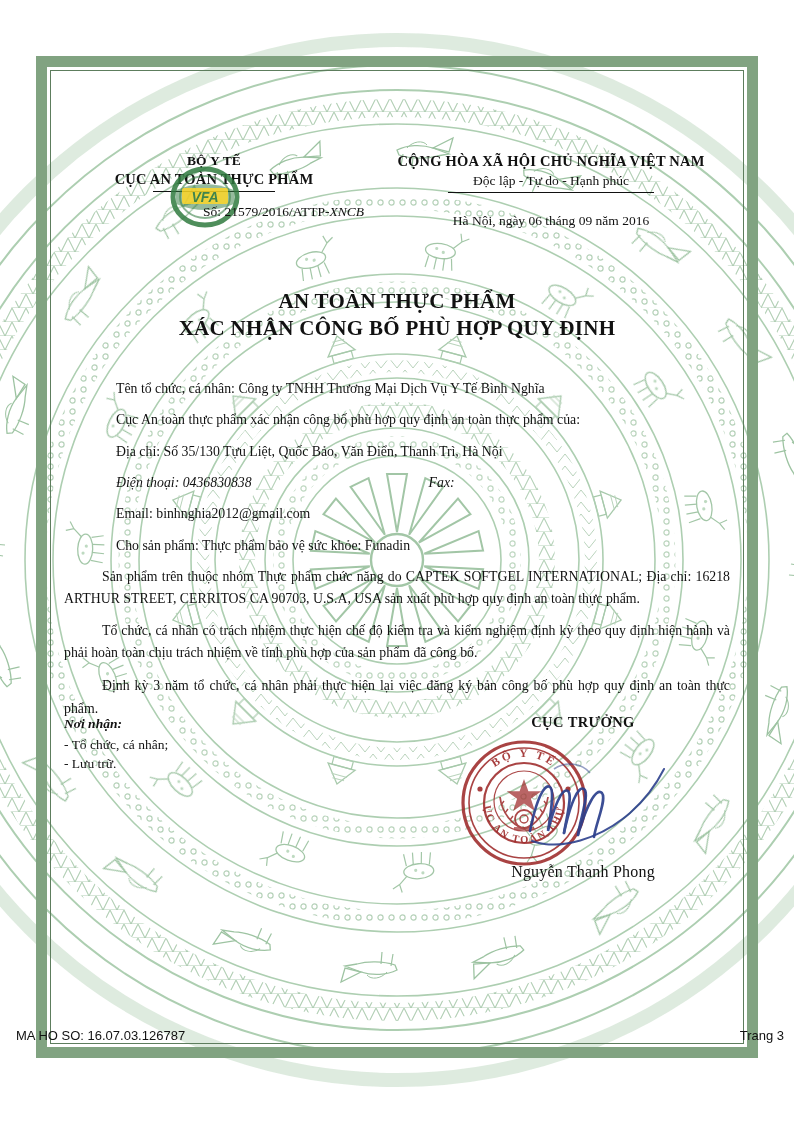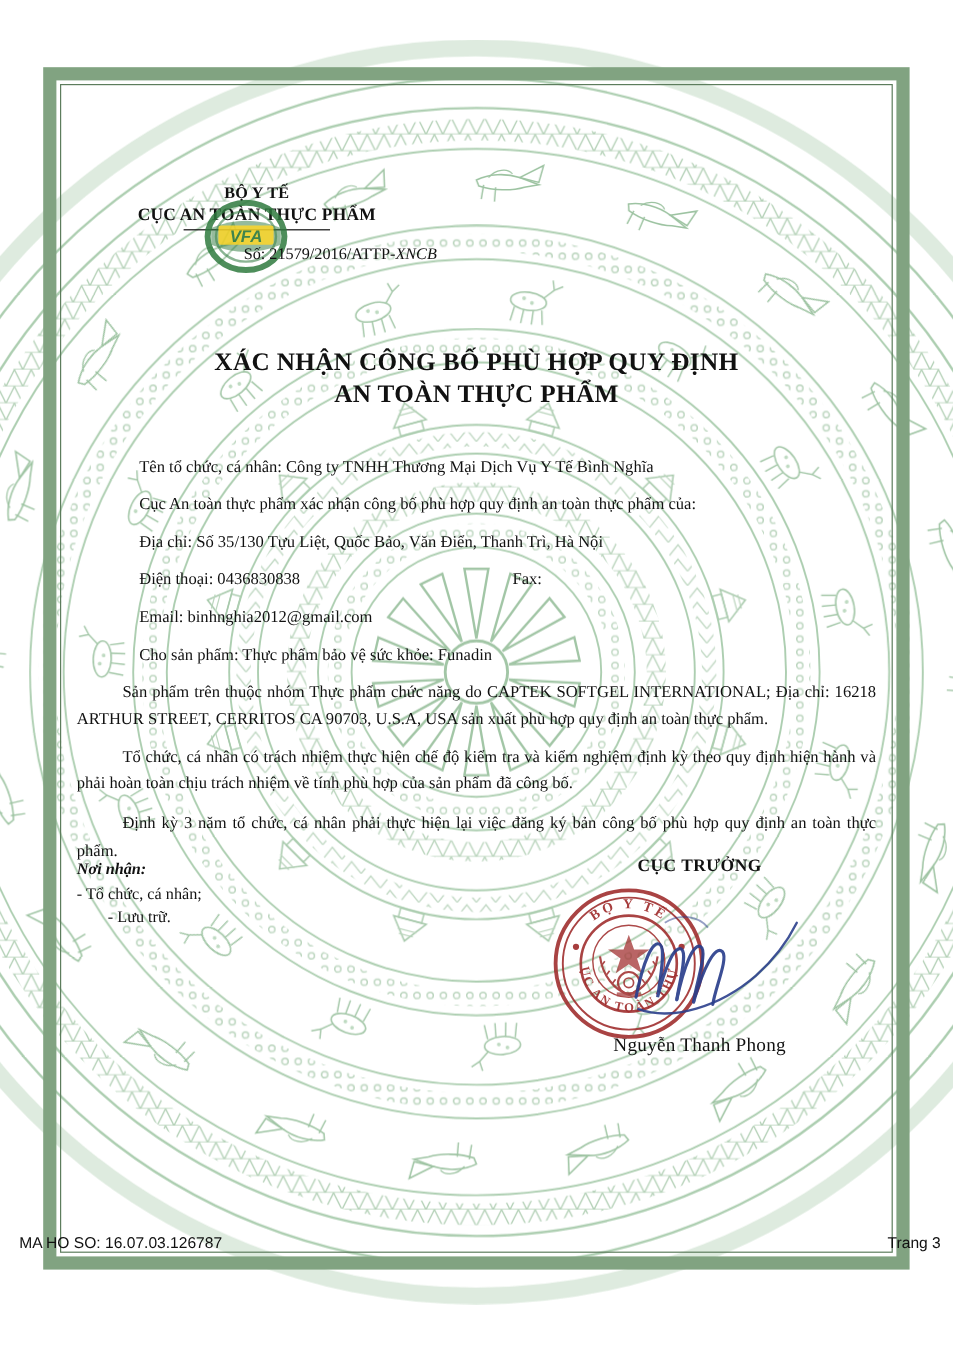--- a/index.html
+++ b/index.html
@@ -183,21 +183,21 @@
     left: 0;
     top: 0;
     font-size: 13.5px;
     line-height: 1.45;
   }
   .noi-nhan-title {
     font-weight: bold;
     font-style: italic;
     margin-bottom: 1px;
   }
-  .noi-nhan-item { white-space: nowrap; text-align: center; }
+  .noi-nhan-item { white-space: nowrap; }
 
   .sig-right {
     position: absolute;
     left: 372px;
     top: 0;
     width: 294px;
     text-align: center;
   }
   .sig-role {
     font-size: 14.5px;
@@ -514,36 +514,42 @@
       </div>
 
       <svg id="vfa-logo" viewBox="0 0 74 62" xmlns="http://www.w3.org/2000/svg">
         <ellipse cx="37" cy="31" rx="32" ry="28" fill="none" stroke="#2f7a3e" stroke-width="5" opacity=".92"></ellipse>
         <ellipse cx="37" cy="31" rx="25" ry="21" fill="none" stroke="#2f7a3e" stroke-width="2" opacity=".6"></ellipse>
         <path d="M8 24 Q37 12 66 24 L66 38 Q37 50 8 38 Z" fill="#2f7a3e" opacity=".55"></path>
         <rect x="14" y="22" width="46" height="16" rx="2" fill="#f2d024" opacity=".95"></rect>
         <text x="37" y="35.5" text-anchor="middle" font-family="Liberation Sans, sans-serif" font-size="14" font-weight="bold" font-style="italic" fill="#2f7a3e">VFA</text>
       </svg>
 
+      <div class="hdr-right">
+        <div class="hdr-line2">CỘNG HÒA XÃ HỘI CHỦ NGHĨA VIỆT NAM</div>
+        <div class="hdr-sub" style="font-weight:normal;">Độc lập - Tự do - Hạnh phúc</div>
+        <div class="hdr-rule-wide"></div>
+        <div class="date-line">Hà Nội, ngày 06 tháng 09 năm 2016</div>
+      </div>
     </div>
 
     <div class="doc-title">
+      <div>AN TOÀN THỰC PHẨM</div>
       <div>XÁC NHẬN CÔNG BỐ PHÙ HỢP QUY ĐỊNH</div>
-      <div>AN TOÀN THỰC PHẨM</div>
     </div>
 
     <div class="body-block">
 
       <p class="field-line">Tên tổ chức, cá nhân: Công ty TNHH Thương Mại Dịch Vụ Y Tế Bình Nghĩa</p>
 
       <p class="field-line">Cục An toàn thực phẩm xác nhận công bố phù hợp quy định an toàn thực phẩm của:</p>
 
       <p class="field-line">Địa chỉ: Số 35/130 Tựu Liệt, Quốc Bảo, Văn Điển, Thanh Trì, Hà Nội</p>
 
-      <p class="field-line" style="padding-left:52px;">
+      <p class="field-line" style="padding-left:52px;font-style:italic;">
         <span>Điện thoại: 0436830838</span>
         <span style="display:inline-block;width:170px;"></span>
         <span>Fax:</span>
       </p>
 
       <p class="field-line">Email: binhnghia2012@gmail.com</p>
 
       <p class="field-line">Cho sản phẩm: Thực phẩm bảo vệ sức khỏe: Funadin</p>
 
       <p class="para para-tight">Sản phẩm trên thuộc nhóm Thực phẩm chức năng do CAPTEK SOFTGEL INTERNATIONAL; Địa chỉ: 16218 ARTHUR STREET, CERRITOS CA 90703, U.S.A, USA sản xuất phù hợp quy định an toàn thực phẩm.</p>

